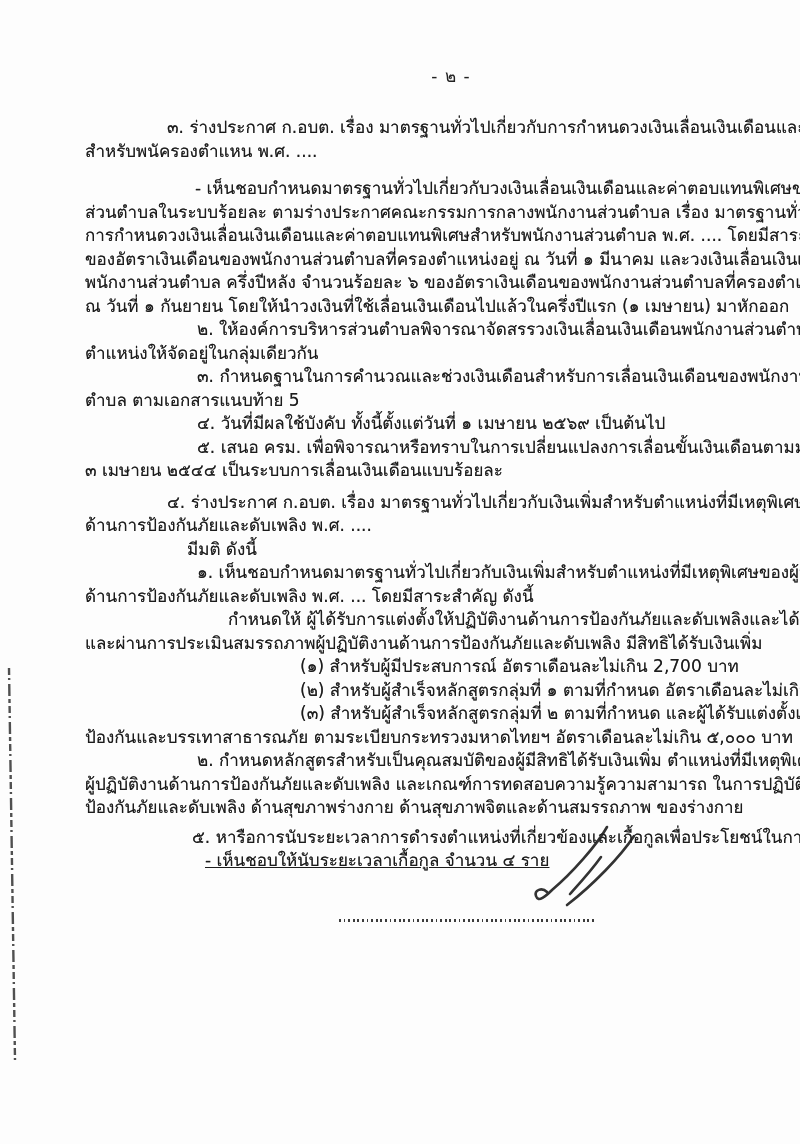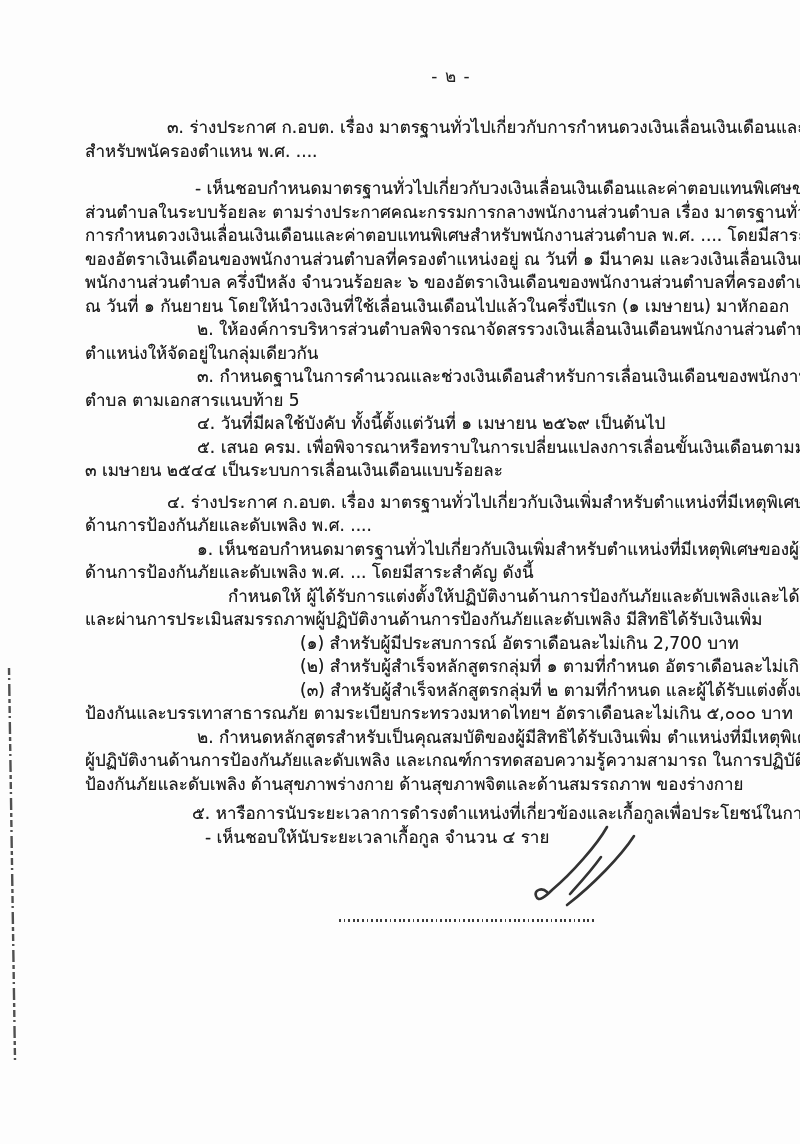--- a/index.html
+++ b/index.html
@@ -37,21 +37,21 @@
     text-shadow:0 0 0.5px rgba(20,20,20,0.55);
   }
   .ind-body    {padding-left:0;}
   .ind-section {padding-left:82px;}
   .ind-dash    {padding-left:110px;}
   .ind-num     {padding-left:112px;}
   .ind-mimati  {padding-left:102px;}
   .ind-kamnod  {padding-left:143px;}
   .ind-sub     {padding-left:215px;}
   .ind-section5{padding-left:107px;}
-  .ind-dash2   {padding-left:120px;}
+  .ind-dash2   {padding-left:120px;text-decoration:underline;}
   .gap14{margin-top:14px;}
   .gap8{margin-top:8px;}
   .gap6{margin-top:6px;}
   .dotted-divider{
     position:absolute;
     left:339px;top:919px;
     width:257px;height:3px;
     background:repeating-linear-gradient(90deg,#3c3c3c 0 1.8px,transparent 1.8px 4.6px);
   }
   .overlay-svg{
@@ -78,20 +78,21 @@
       <div class="line ind-body">ณ วันที่ ๑ กันยายน โดยให้นำวงเงินที่ใช้เลื่อนเงินเดือนไปแล้วในครึ่งปีแรก (๑ เมษายน) มาหักออก</div>
       <div class="line ind-num">๒. ให้องค์การบริหารส่วนตำบลพิจารณาจัดสรรวงเงินเลื่อนเงินเดือนพนักงานส่วนตำบลทุก</div>
       <div class="line ind-body">ตำแหน่งให้จัดอยู่ในกลุ่มเดียวกัน</div>
       <div class="line ind-num">๓. กำหนดฐานในการคำนวณและช่วงเงินเดือนสำหรับการเลื่อนเงินเดือนของพนักงานส่วน</div>
       <div class="line ind-body">ตำบล ตามเอกสารแนบท้าย 5</div>
       <div class="line ind-num">๔. วันที่มีผลใช้บังคับ ทั้งนี้ตั้งแต่วันที่ ๑ เมษายน ๒๕๖๙ เป็นต้นไป</div>
       <div class="line ind-num">๕. เสนอ ครม. เพื่อพิจารณาหรือทราบในการเปลี่ยนแปลงการเลื่อนขั้นเงินเดือนตามมติ ครม.</div>
       <div class="line ind-body">๓ เมษายน ๒๕๔๔ เป็นระบบการเลื่อนเงินเดือนแบบร้อยละ</div>
       <div class="line ind-section gap8">๔. ร่างประกาศ ก.อบต. เรื่อง มาตรฐานทั่วไปเกี่ยวกับเงินเพิ่มสำหรับตำแหน่งที่มีเหตุพิเศษของผู้ปฏิบัติงาน</div>
       <div class="line ind-body">ด้านการป้องกันภัยและดับเพลิง พ.ศ. ....</div>
+      <div class="line ind-mimati">มีมติ ดังนี้</div>
       <div class="line ind-num">๑. เห็นชอบกำหนดมาตรฐานทั่วไปเกี่ยวกับเงินเพิ่มสำหรับตำแหน่งที่มีเหตุพิเศษของผู้ปฏิบัติงาน</div>
       <div class="line ind-body">ด้านการป้องกันภัยและดับเพลิง พ.ศ. ... โดยมีสาระสำคัญ ดังนี้</div>
       <div class="line ind-kamnod">กำหนดให้ ผู้ได้รับการแต่งตั้งให้ปฏิบัติงานด้านการป้องกันภัยและดับเพลิงและได้ปฏิบัติงานจริง</div>
       <div class="line ind-body">และผ่านการประเมินสมรรถภาพผู้ปฏิบัติงานด้านการป้องกันภัยและดับเพลิง มีสิทธิได้รับเงินเพิ่ม</div>
       <div class="line ind-sub">(๑) สำหรับผู้มีประสบการณ์ อัตราเดือนละไม่เกิน 2,700 บาท</div>
       <div class="line ind-sub">(๒) สำหรับผู้สำเร็จหลักสูตรกลุ่มที่ ๑ ตามที่กำหนด อัตราเดือนละไม่เกิน ๓,๐๐๐ บาท</div>
       <div class="line ind-sub">(๓) สำหรับผู้สำเร็จหลักสูตรกลุ่มที่ ๒ ตามที่กำหนด และผู้ได้รับแต่งตั้งเป็นเจ้าพนักงาน</div>
       <div class="line ind-body">ป้องกันและบรรเทาสาธารณภัย ตามระเบียบกระทรวงมหาดไทยฯ อัตราเดือนละไม่เกิน ๕,๐๐๐ บาท</div>
       <div class="line ind-num">๒. กำหนดหลักสูตรสำหรับเป็นคุณสมบัติของผู้มีสิทธิได้รับเงินเพิ่ม ตำแหน่งที่มีเหตุพิเศษ</div>
       <div class="line ind-body">ผู้ปฏิบัติงานด้านการป้องกันภัยและดับเพลิง และเกณฑ์การทดสอบความรู้ความสามารถ ในการปฏิบัติงานการ</div>

